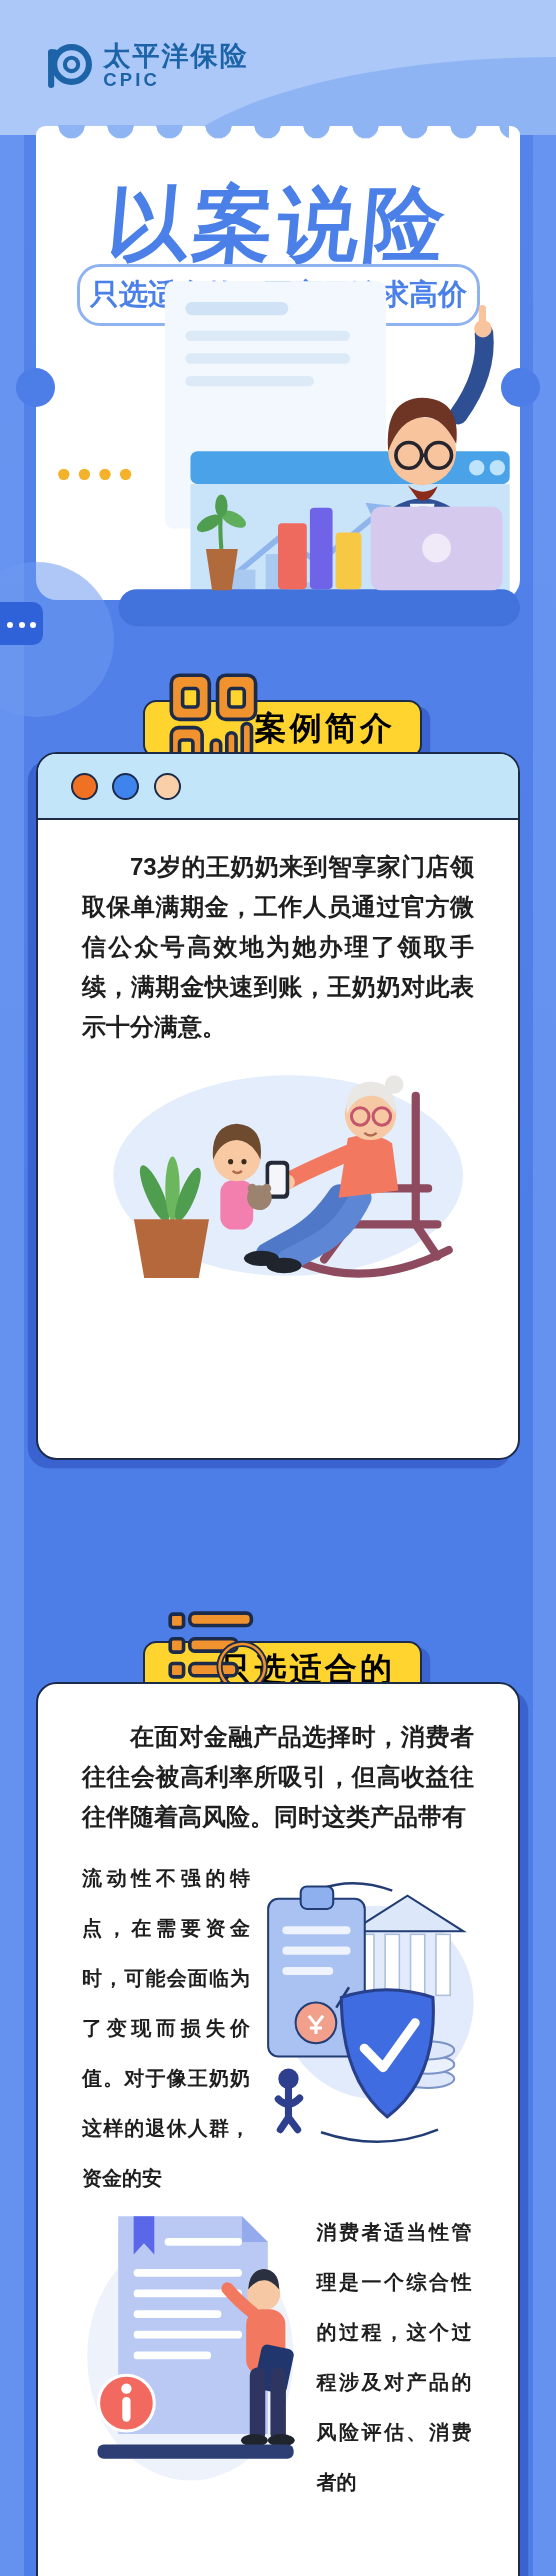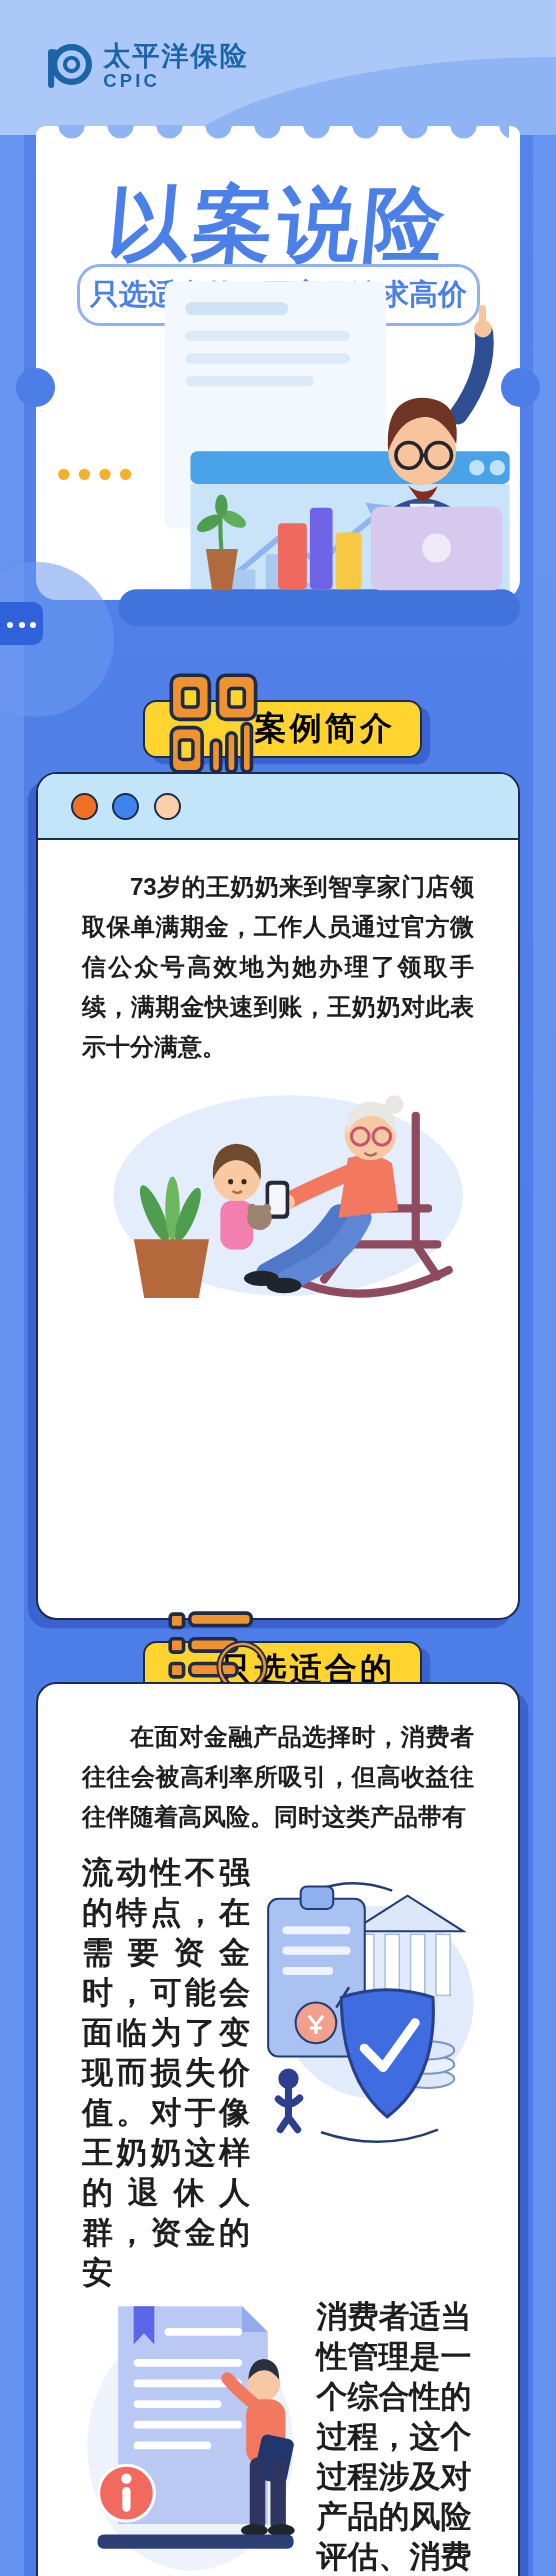--- a/index.html
+++ b/index.html
@@ -5,21 +5,21 @@
   html,body{margin:0;padding:0;background:#3a5fb0;}
   .page{position:relative;width:556px;height:4047px;margin:0 auto;overflow:hidden;
         background:linear-gradient(180deg,#5585ea 0%,#4d7de6 30%,#4d7de6 100%);
         font-family:"Liberation Sans","DejaVu Sans",sans-serif;}
   .abs{position:absolute;}
   .side-strip{position:absolute;top:0;width:24px;height:4047px;background:#6d99f1;opacity:.75;}
   
   .top-band{position:absolute;left:0;top:0;width:556px;height:135px;background:#abc8f8;overflow:hidden;}
   .top-wave{position:absolute;right:0;top:57px;width:402px;height:134px;background:#8fb4f4;
             border-radius:100% 0 0 0;}
-  .logo{position:absolute;left:45px;top:42px;display:flex;align-items:center;color:#1d63a8;}
+  .logo{position:absolute;left:45px;top:42px;display:flex;align-items:flex-start;color:#1d63a8;}
   .logo-text{margin-left:9.3px;}
   .logo-cn{font-size:27px;font-weight:bold;letter-spacing:2.1px;line-height:1.05;}
   .logo-en{font-size:18.5px;font-weight:bold;letter-spacing:3.1px;line-height:1.1;}
   
   .hero-card{position:absolute;left:36px;top:126px;width:484px;height:474px;background:#ffffff;
              border-radius:9.3px 9.3px 20.6px 20.6px;}
   .scallops{position:absolute;left:11.3px;right:11.3px;top:-1px;height:17.5px;
             background-image:radial-gradient(circle 13.4px at 50% 0px,#8fb4f4 0 13px,transparent 13.4px);
             background-size:49px 17.5px;background-repeat:repeat-x;}
   .notch{position:absolute;width:39px;height:39px;border-radius:50%;background:#4d7de6;top:242px;}
@@ -36,32 +36,32 @@
   .chat-sq i{position:absolute;top:19.6px;width:6.2px;height:6.2px;border-radius:50%;background:#fff;}
   
   .banner{position:absolute;left:143px;width:275px;height:54px;background:#ffd42e;
           border:2.6px solid #1c2b4a;border-radius:13.4px;box-shadow:8.2px 6.2px 0 #3a63cf;
           display:flex;align-items:center;justify-content:flex-end;}
   .banner .b-label{font-size:32px;font-weight:900;color:#000000;letter-spacing:3.1px;margin-right:25px;}
   .banner .b-icon{position:absolute;left:18.5px;top:-34px;}
   
   .card{position:absolute;left:36px;width:484px;background:#fff;border:2.6px solid #1c2b4a;
         border-radius:20.6px;overflow:hidden;box-sizing:border-box;}
-  .card1{top:772px;height:848px;box-shadow:-8.2px 8.2px 0 #3a63cf;}
+  .card1{top:752px;height:708px;box-shadow:-8.2px 8.2px 0 #3a63cf;}
   .card2{top:1682px;height:1054px;box-shadow:8.2px 8.2px 0 #3a63cf;}
   .card-head{height:64px;background:#c3e5fa;border-bottom:2.6px solid #1c2b4a;
              display:flex;align-items:center;padding-left:33px;}
   .dot{width:27px;height:27px;border-radius:50%;border:2.1px solid #1c2b4a;margin-right:14.4px;box-sizing:border-box;}
   .dot.o{background:#f07024;} .dot.b{background:#3f84ec;} .dot.p{background:#f8cfa8;}
   .card-body{padding:27px 44px 0 44px;}
   .para{font-size:24px;line-height:40px;font-weight:bold;color:#1e1e1e;text-align:justify;
         text-indent:2em;margin:0 0 17.5px 0;}
   .para.noindent{text-indent:0;}
   .cols{display:flex;align-items:flex-start;}
-  .cols .txt{font-size:31px;line-height:40px;font-weight:bold;color:#1e1e1e;text-align:justify;}
+  .cols .txt{font-size:20px;line-height:50px;font-weight:bold;color:#1e1e1e;text-align:justify;}
   .illu{display:block;}
 </style>
 </head>
 <body>
 
 <div class="page">
 
   <div class="side-strip" style="left:0"></div>
   <div class="side-strip" style="left:533px"></div>
 

